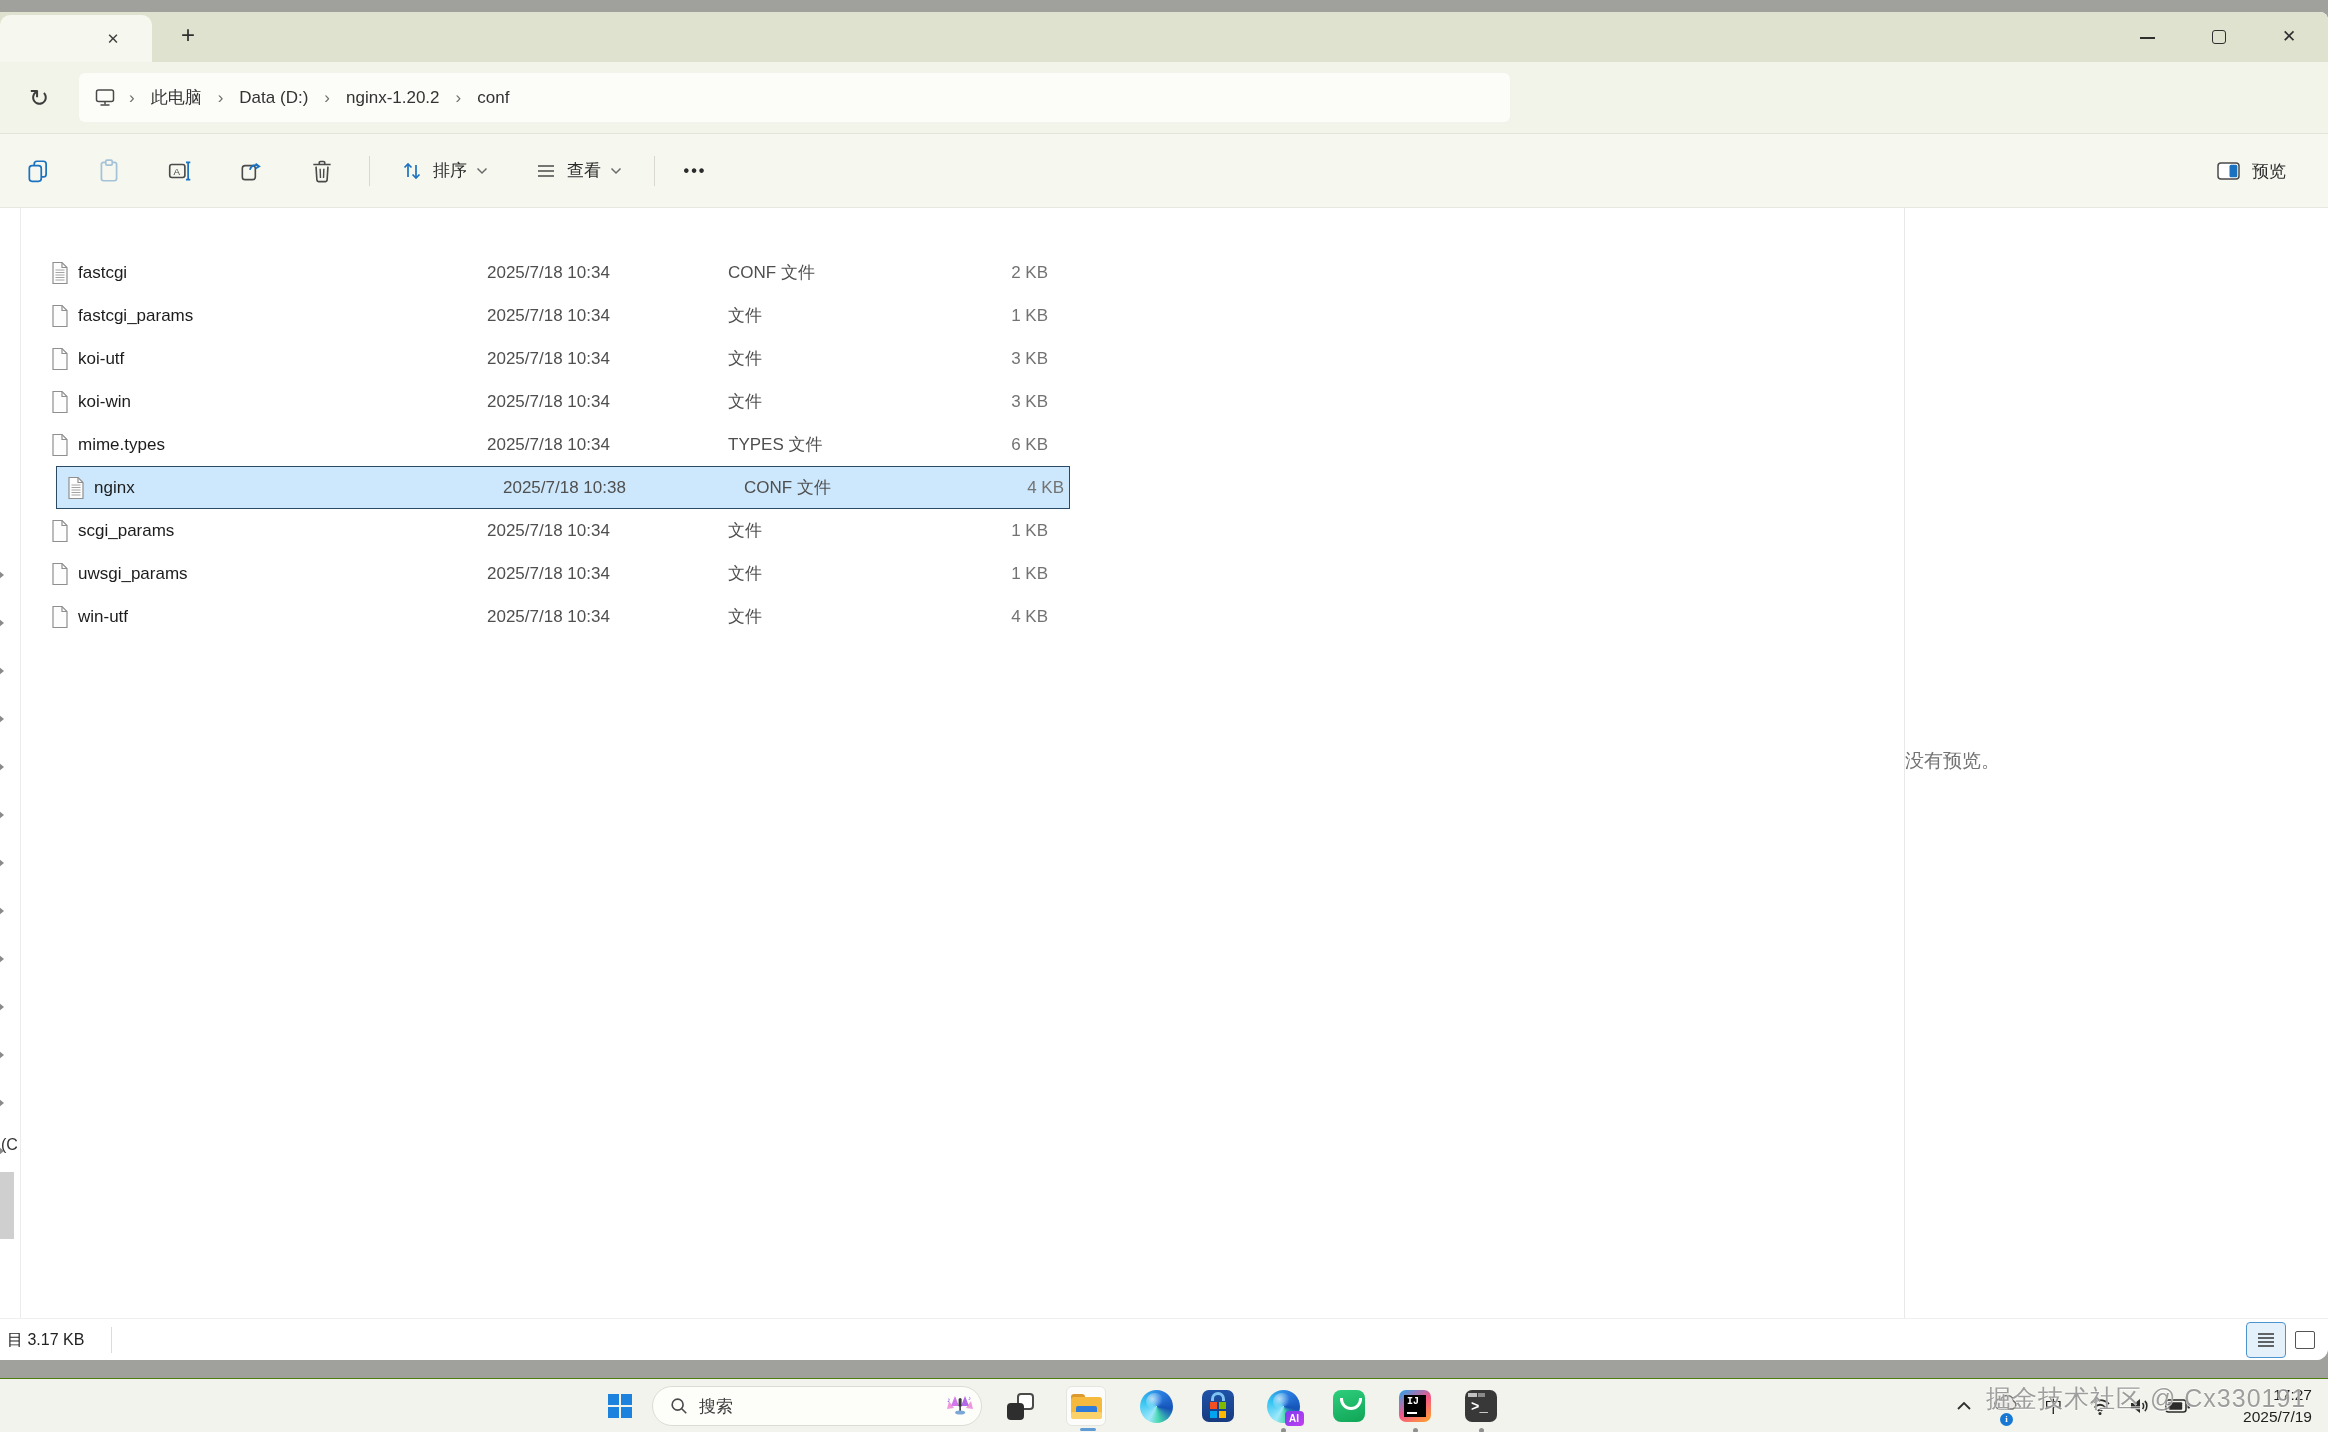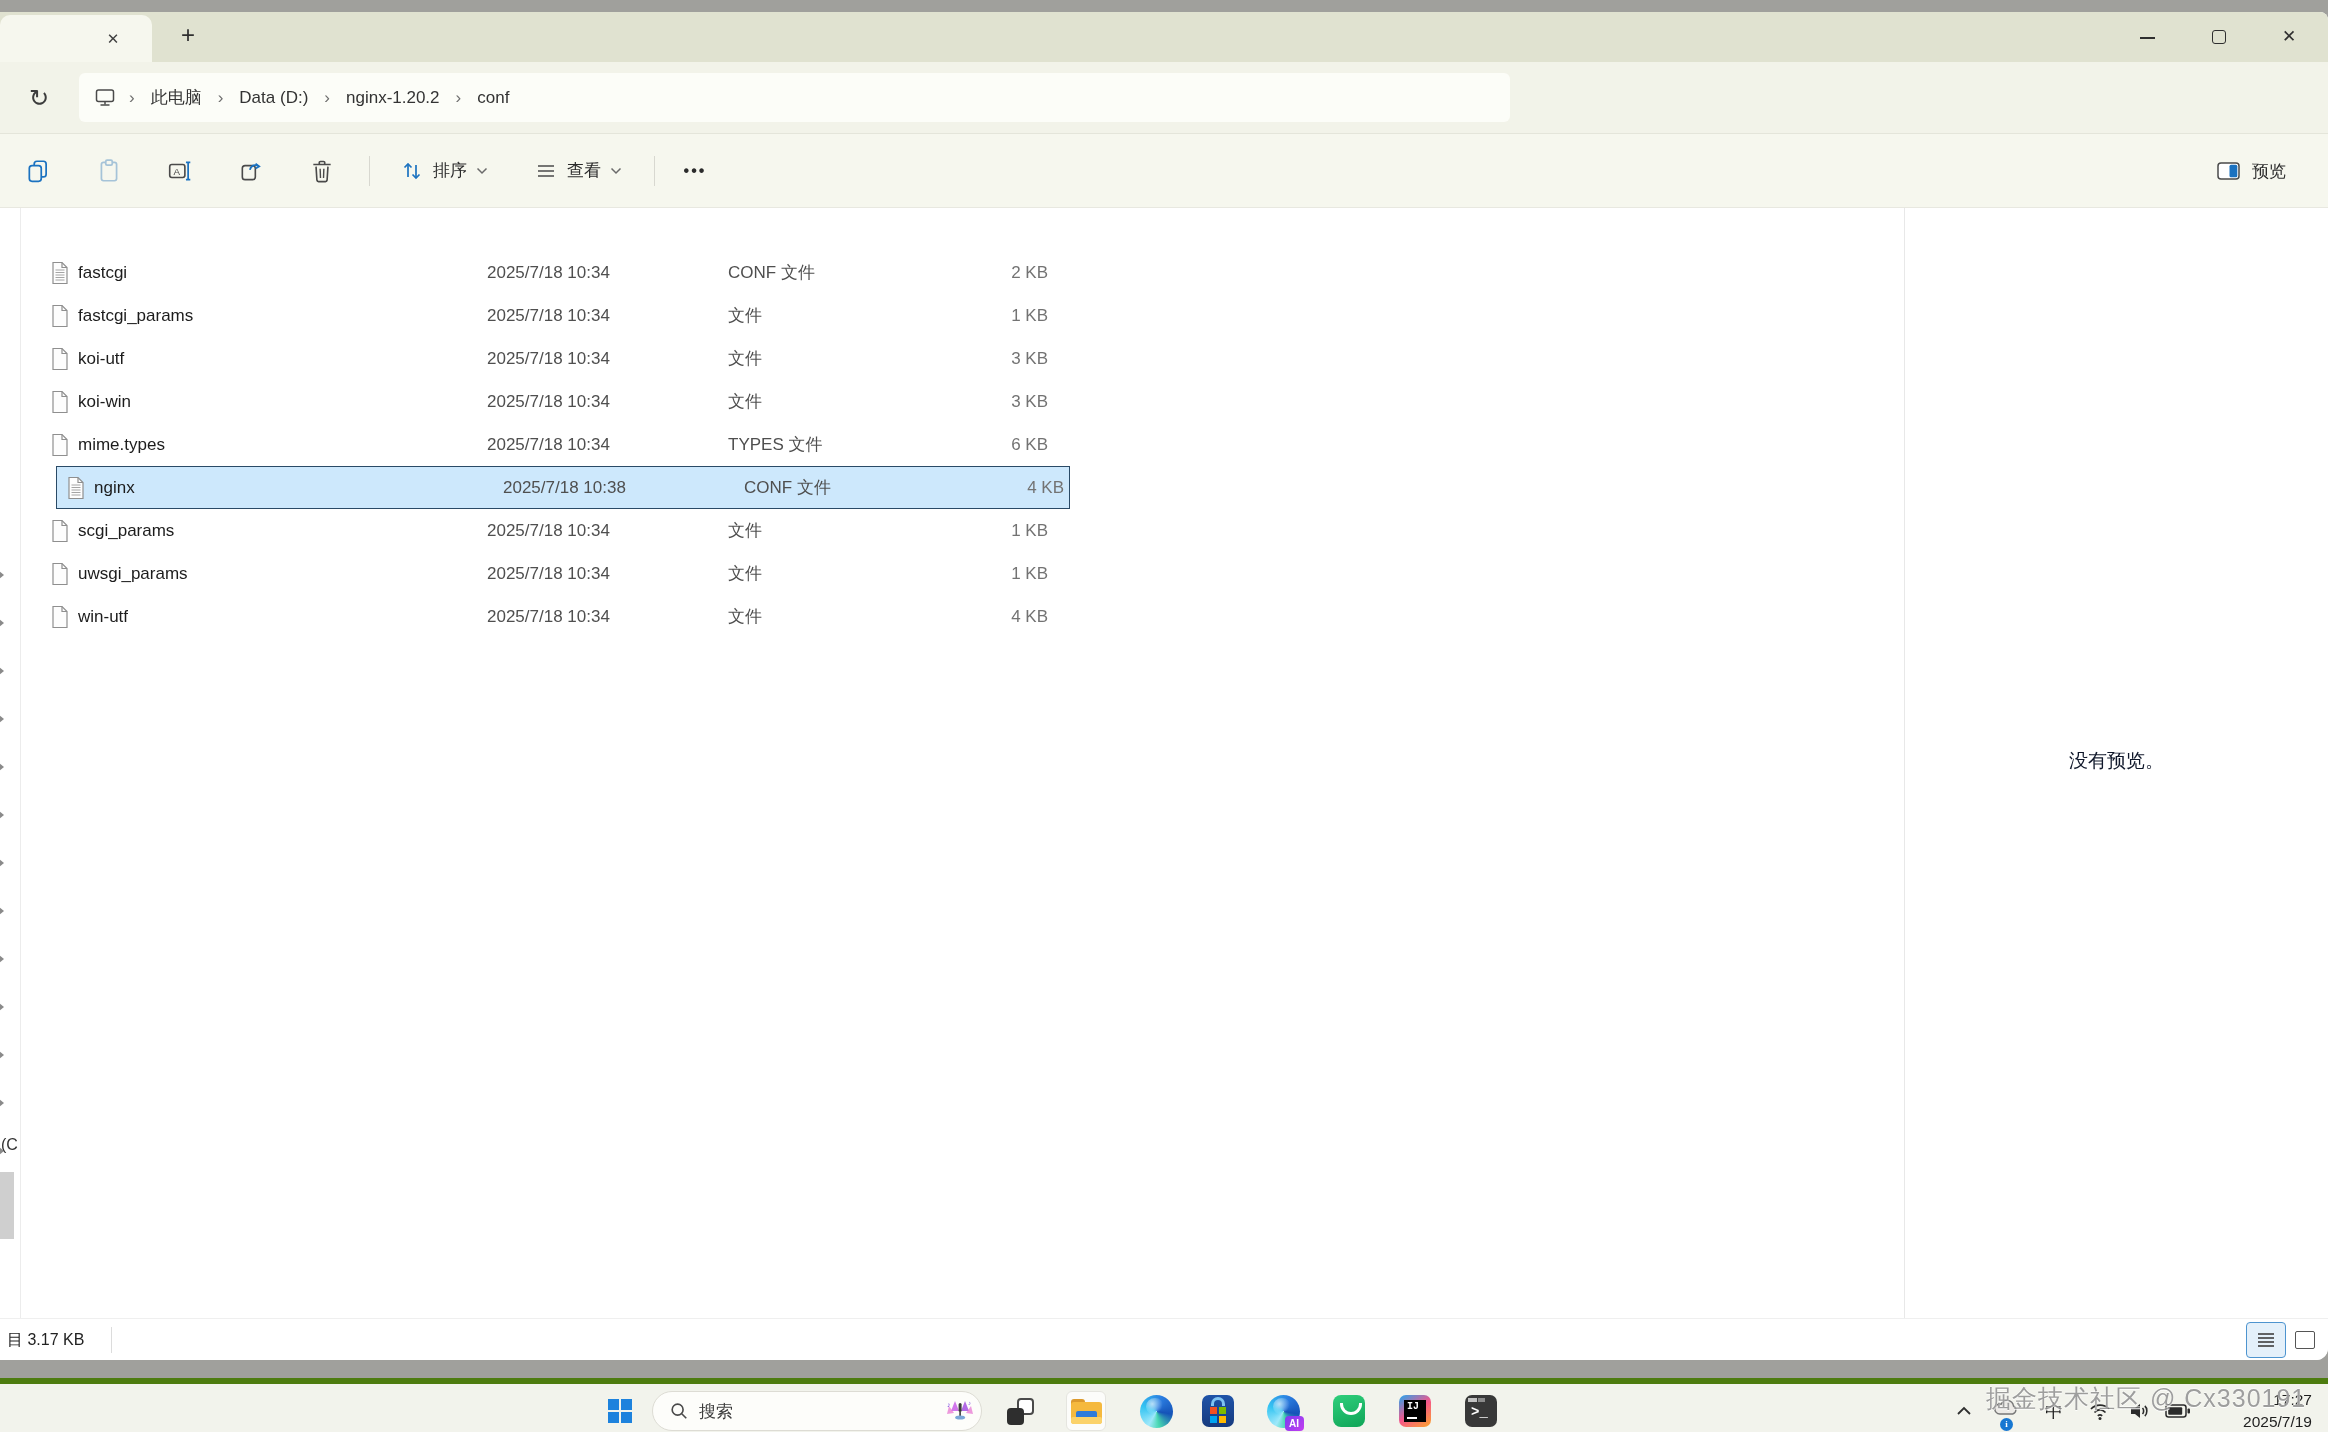--- a/index.html
+++ b/index.html
@@ -75,38 +75,38 @@
   .row.selected { background:#cde8fc; box-shadow:inset 0 0 0 1px #2a4a66;margin-left:16px; }
   .cell { position:absolute; top:0; height:43px; line-height:43px; font-size:17px; white-space:nowrap; }
   .c-icon { left:10px; top:10px; height:24px; line-height:normal; }
   .c-name { left:38px; color:#1c1c1c; }
   .c-date { left:447px; color:#4f4f4f; }
   .c-type { left:688px; color:#4f4f4f; }
   .c-size { right:6px; width:90px; text-align:right; color:#737373; }
 
   .previewpane { position:absolute; left:1904px; top:0; width:424px; height:100%;
                  border-left:1px solid #e8e8e8; }
-  .preview-empty { position:absolute; left:0; top:540px; width:100%; text-align:center;
-                   font-size:19px; color:#0f172a; }
+  .preview-empty { position:absolute; left:0; top:540px; width:100%; 
+                   font-size:19px; color:#737373; }
 
   
   .statusbar { position:absolute; left:0; top:1306px; width:100%; height:42px; background:#fff;
                border-top:1px solid #efefef; }
   .status-left { position:absolute; left:7px; top:0; height:42px; line-height:42px; font-size:16px; color:#222; }
   .status-sep { position:absolute; left:111px; top:8px; width:1px; height:26px; background:#dcdcdc; }
   .view-toggle-details { position:absolute; left:2246px; top:3px; width:40px; height:36px;
       background:#e4f0fa; border:1px solid #4d94cf; border-radius:4px;
       display:flex; align-items:center; justify-content:center; }
   .view-toggle-icons { position:absolute; left:2292px; top:8px; width:26px; height:26px;
       display:flex; align-items:center; justify-content:center; }
   .sq-glyph { width:20px; height:18px; border:1.8px solid #555; border-radius:2px; }
 
   
   .taskbar { position:absolute; left:0; top:1378px; width:100%; height:54px; background:#f2f3ec;
-             border-top:6px solid #4d7c0f; }
+             border-top:1px solid #4d7c0f; }
   .tb-item { position:absolute; top:7px; width:40px; height:40px; display:flex; align-items:center;
              justify-content:center; border-radius:6px; }
   .tb-item.active { background:#fcfcfa; border:1px solid #e5e5df; }
   .run-dot { position:absolute; top:49px; width:5px; height:5px; border-radius:50%; background:#8f8f8f; }
   .run-pill { position:absolute; top:49px; width:16px; height:3px; border-radius:2px; background:#5f9bd5; }
 
   .start-logo { width:25px; height:25px; display:grid; grid-template-columns:11px 11px;
                 grid-template-rows:11px 11px; gap:2px; }
   .start-logo span { background:#1d82dd; }
 

